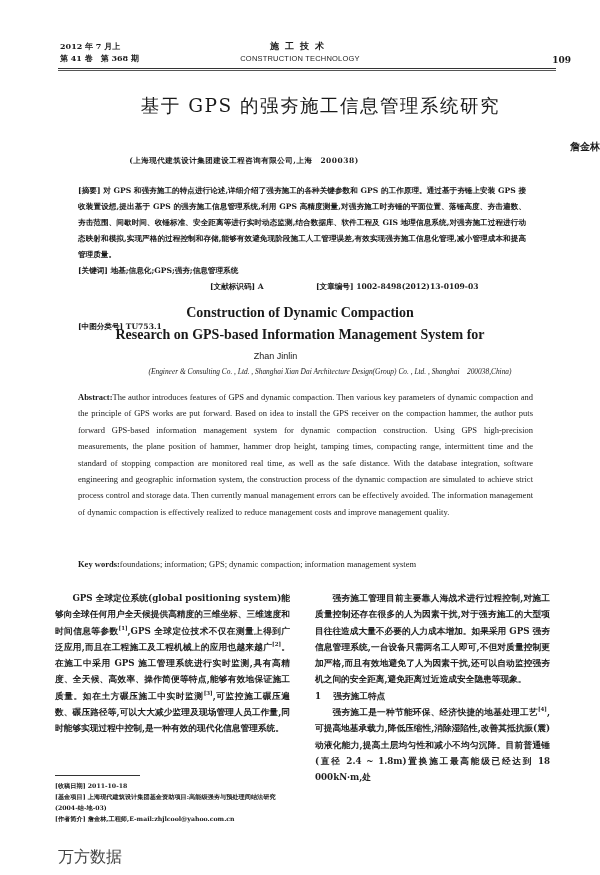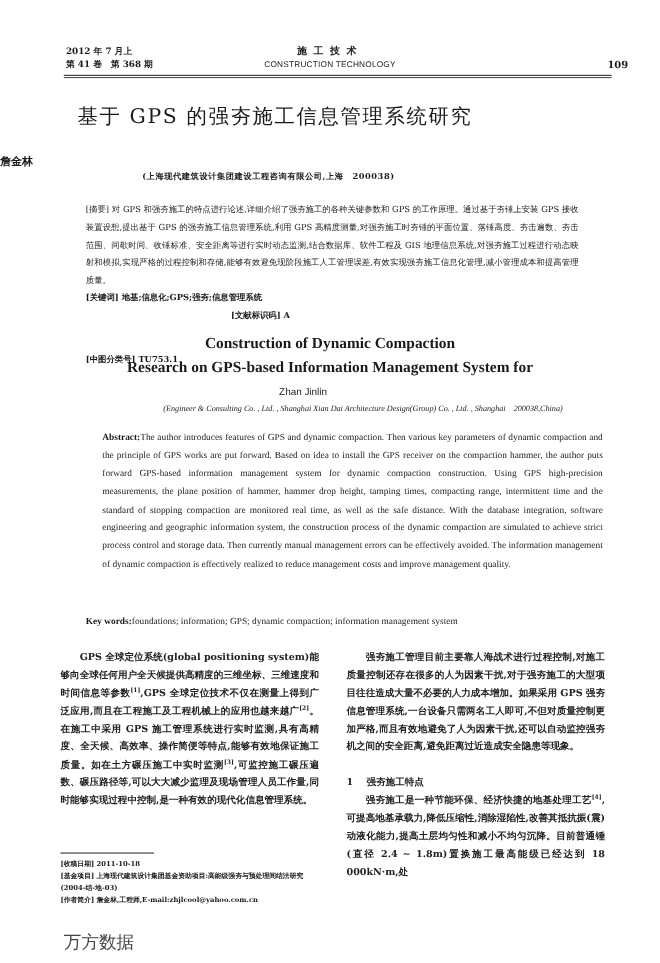--- a/index.html
+++ b/index.html
@@ -16,51 +16,51 @@
   
   .hdr-left { left: 60px; top: 40px; font-size: 8px; line-height: 12px; font-weight: bold; }
   .hdr-center { left: 200px; width: 200px; top: 41px; text-align: center; }
   .hdr-cn { font-size: 9px; font-weight: bold; letter-spacing: 6px; line-height: 12px; font-family: Liberation Mono, monospace; }
   .hdr-en { font-family: "Liberation Sans", sans-serif; font-size: 7.5px; line-height: 12px; letter-spacing: 0.2px; }
   .hdr-page { right: 29px; top: 55px; font-size: 9px; font-weight: bold; }
   .hdr-rule { left: 58px; width: 498px; top: 68px; height: 3px;
     border-top: 1.2px solid #333; border-bottom: 1px solid #555; }
 
   
-  .title-cn { left: 0; width: 500px; top: 93px; text-align: center;
+  .title-cn { left: 0; width: 500px; top: 93px; text-align: right;
     font-size: 18.5px; letter-spacing: 1.5px; font-weight: normal; }
-  .author-cn { left: 0; width: 600px; top: 140px; text-align: left; font-size: 10px; font-weight: bold; }
+  .author-cn { left: 0; width: 600px; top: 140px; text-align: right; font-size: 10px; font-weight: bold; }
   .affil-cn { left: 0; width: 488px; top: 156px; text-align: center; font-size: 7.5px; font-weight: bold; letter-spacing: 0.5px; }
 
   
-  .cn-abs { left: 78px; width: 448px; top: 183px; font-size: 7.6px; line-height: 16px; font-weight: normal; text-align: justify; }
+  .cn-abs { left: 78px; width: 448px; top: 183px; font-size: 7.6px; line-height: 16px; font-weight: bold; text-align: justify; }
   .cn-meta { left: 78px; top: 263px; font-size: 7.6px; line-height: 16px; font-weight: bold; }
   .cn-meta-row { position: absolute; white-space: nowrap; }
 
   
   .title-en { left: 0; width: 600px; top: 302px; text-align: center;
     font-family: "Liberation Serif", serif; font-weight: bold; font-size: 14px; line-height: 22px; }
   .author-en { left: 0; width: 551px; top: 351px; text-align: center;
     font-family: "Liberation Sans", sans-serif; font-size: 9px; }
   .affil-en { left: 0; width: 600px; top: 367px; text-align: center;
     font-family: "Liberation Serif", serif; font-style: italic; font-size: 7.4px; margin-left: 30px; }
 
   
   .en-abs { left: 78px; width: 455px; top: 389px; font-family: "Liberation Serif", serif;
-    font-size: 8.5px; line-height: 16.4px; text-align: justify; margin-left: 15px; }
+    font-size: 8.5px; line-height: 16.4px; text-align: justify; }
   .en-kw { left: 78px; width: 455px; top: 556px; font-family: "Liberation Serif", serif; font-size: 8.5px; line-height: 16px; }
   .b { font-weight: bold; }
 
   
   .col { font-size: 8.7px; line-height: 16.3px; font-weight: bold; text-align: justify; color: #222; }
   .col-left { left: 55px; width: 235px; top: 590px; }
   .col-right { left: 315px; width: 235px; top: 590px; }
   .indent { text-indent: 2em; }
   sup { font-size: 5.5px; vertical-align: super; line-height: 0; }
-  .sec-head { margin-top: 16px; }
+  .sec-head { margin-top: 0; }
 
   
   .fn-rule { left: 55px; width: 85px; top: 775px; height: 1px; background: #333; }
   .footnote { left: 55px; width: 240px; top: 780px; font-size: 6.2px; line-height: 11px; font-weight: bold; }
 
   .watermark { left: 58px; top: 847px; font-family: Liberation Serif, serif; font-size: 16px; color: #444; }
 </style>
 </head>
 <body>
 
@@ -88,20 +88,24 @@
     <span>[关键词]</span>
     <span>地基;信息化;GPS;强夯;信息管理系统</span>
   </div>
   <div class="cn-meta-row" style="left:0;top:16px;margin-top:40px;">
     <span>[中图分类号]</span>
     <span>TU753.1</span>
   </div>
   <div class="cn-meta-row" style="left:132px;top:16px;">
     <span>[文献标识码]</span>
     <span>A</span>
+  </div>
+  <div class="cn-meta-row" style="left:238px;top:16px;">
+    <span>[文章编号]</span>
+    <span>1002-8498(2012)13-0109-03</span>
   </div>
 </div>
 
 <div class="abs title-en">
   <div>Construction of Dynamic Compaction</div>
   <div>Research on GPS-based Information Management System for</div>
 </div>
 <div class="abs author-en">Zhan Jinlin</div>
 <div class="abs affil-en">(Engineer &amp; Consulting Co. , Ltd. , Shanghai Xian Dai Architecture Design(Group) Co. , Ltd. , Shanghai　200038,China)</div>
 

